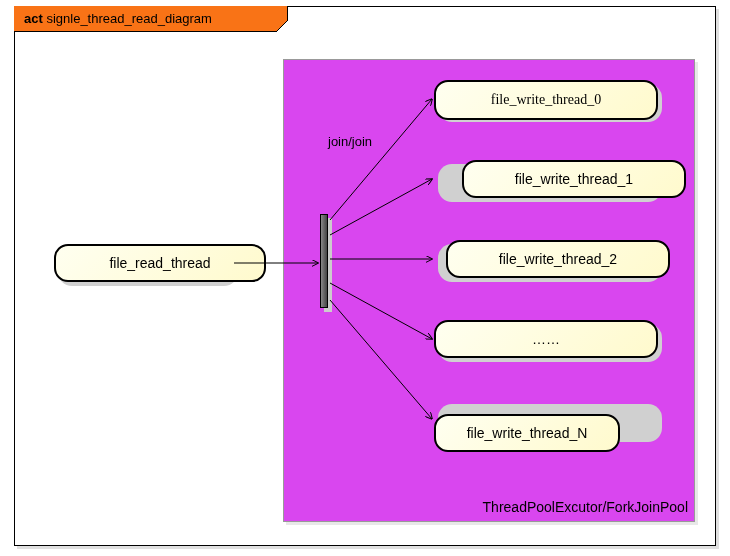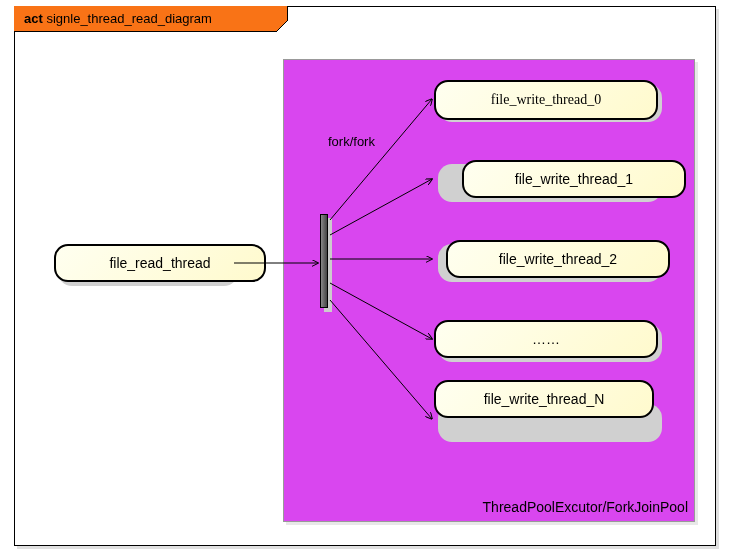--- a/index.html
+++ b/index.html
@@ -158,25 +158,25 @@
 <div class="activity-node" style="left:434px; top:240px; width:224px; height:38px;margin-left:12px;">
   <span>file_write_thread_2</span>
 </div>
 
 <div class="activity-shadow" style="left:438px; top:324px; width:224px; height:38px;"></div>
 <div class="activity-node" style="left:434px; top:320px; width:224px; height:38px;">
   <span>……</span>
 </div>
 
 <div class="activity-shadow" style="left:438px; top:404px; width:224px; height:38px;"></div>
-<div class="activity-node" style="left:434px; top:380px; width:220px; height:38px;">
+<div class="activity-node" style="left:434px; top:414px; width:186px; height:38px;">
   <span>file_write_thread_N</span>
 </div>
 
-<div class="edge-label" style="left:328px; top:134px;">fork/fork</div>
+<div class="edge-label" style="left:328px; top:134px;">join/join</div>
 
 <svg class="edges" width="730" height="556">
   <defs>
     <marker id="arrow" viewBox="0 0 10 10" refX="9" refY="5" markerWidth="7" markerHeight="7" orient="auto-start-reverse">
       <path d="M 0 0 L 10 5 L 0 10" fill="none" stroke="#000" stroke-width="1.4"></path>
     </marker>
   </defs>
 
   <line x1="234" y1="263" x2="318" y2="263" stroke="#000" stroke-width="1" marker-end="url(#arrow)"></line>
 

